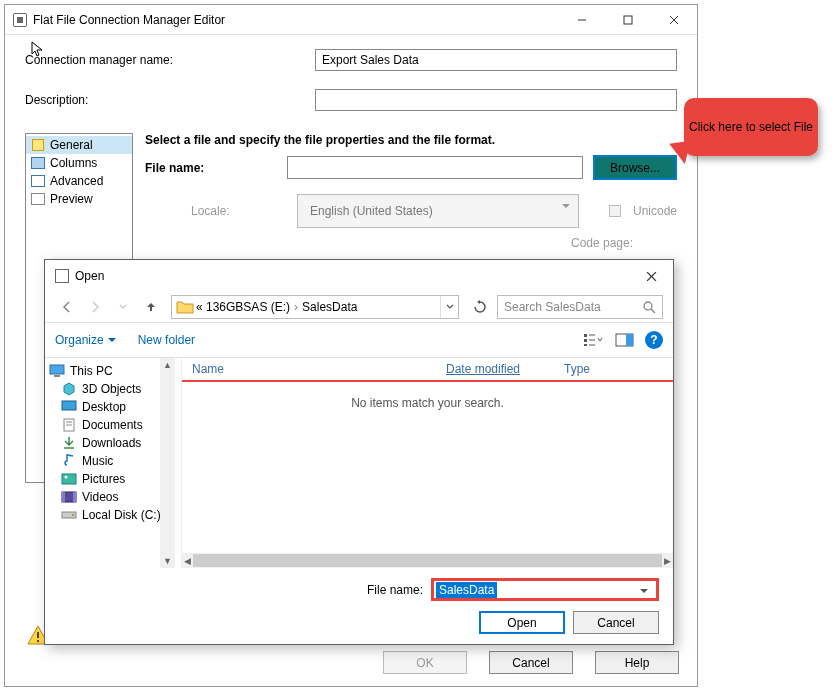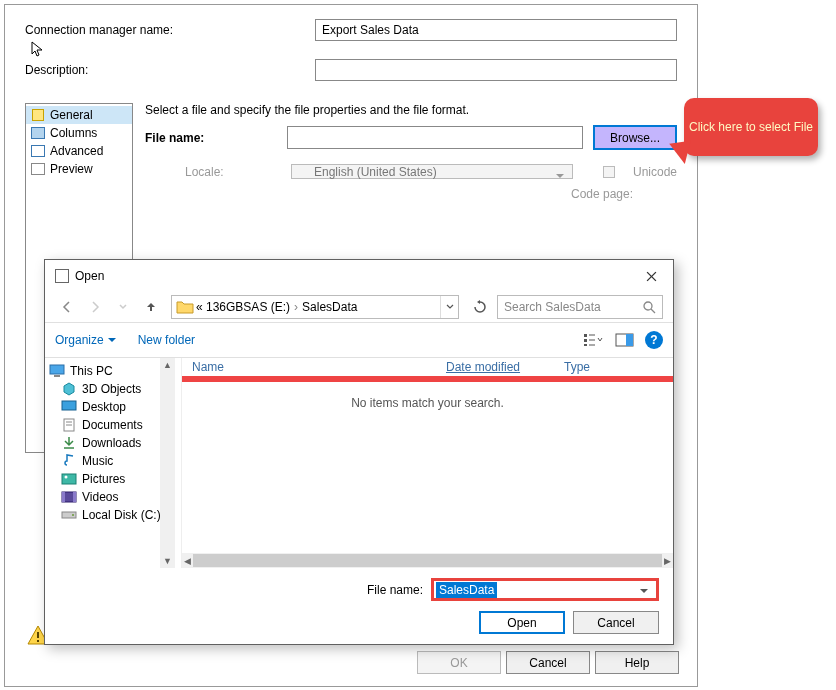--- a/index.html
+++ b/index.html
@@ -28,41 +28,41 @@
 .sidebar { width: 108px; height: 350px; border: 1px solid #888; background: #fff; padding: 2px 0; }
 .sidebar-item { display: flex; align-items: center; gap: 4px; padding: 2px 4px; }
 .sidebar-item.sel { background: #cde6f7; }
 .sidebar-icon { width: 16px; height: 14px; display: inline-block; position: relative; }
 .sidebar-icon.gen::before { content: ""; position: absolute; left: 2px; top: 1px; width: 10px; height: 10px; border: 1px solid #c8a200; background: #ffe680; }
 .sidebar-icon.col::before { content: ""; position: absolute; left: 1px; top: 1px; width: 12px; height: 10px; border: 1px solid #3a78b2; background: #b3d4ee; }
 .sidebar-icon.adv::before { content: ""; position: absolute; left: 1px; top: 1px; width: 12px; height: 10px; border: 1px solid #3a78b2; background: #fff; }
 .sidebar-icon.prv::before { content: ""; position: absolute; left: 1px; top: 1px; width: 12px; height: 10px; border: 1px solid #888; background: #fff; }
 
 .main-panel { flex: 1; padding-left: 12px; }
-.instr { font-weight: normal; margin-bottom: 8px; }
+.instr { font-weight: bold; margin-bottom: 8px; }
 .file-row { display: flex; align-items: center; gap: 10px; margin-bottom: 14px; }
 .file-row .lbl { width: 132px; font-weight: bold; }
 .file-row input { flex: 1; height: 23px; border: 1px solid #888; padding: 2px 6px; }
-.browse-btn { width: 84px; height: 25px; border: 2px solid #0078d4; background: #c4b5fd; }
+.browse-btn { width: 84px; height: 25px; border: 2px solid #0078d4; background: #0f766e; }
 
 .disabled-row { display: flex; align-items: center; margin-bottom: 8px; color: #999; justify-content: flex-end; }
 .disabled-row .lbl { width: 124px; padding-left: 18px; }
-.disabled-row .combo { width: 282px; height: 15px; border: 1px solid #bbb; background: #f4f4f4; display: flex; align-items: center; padding-left: 22px; position: relative; color: #777; }
+.disabled-row .combo { width: 282px; height: 34px; border: 1px solid #bbb; background: #f4f4f4; display: flex; align-items: center; padding-left: 12px; position: relative; color: #777; }
 .disabled-row .combo::after { content: ""; position: absolute; right: 8px; top: 9px; border-left: 4px solid transparent; border-right: 4px solid transparent; border-top: 4px solid #999; }
-.unicode-chk { display: flex; align-items: center; gap: 18px; margin-left: 30px; }
+.unicode-chk { display: flex; align-items: center; gap: 12px; margin-left: 30px; }
 .unicode-chk .box { width: 12px; height: 12px; border: 1px solid #bbb; background: #f4f4f4; }
 
-.footer-btns { position: absolute; right: 18px; bottom: 12px; display: flex; gap: 5px; }
+.footer-btns { position: absolute; right: 18px; bottom: 12px; display: flex; gap: 22px; }
 .footer-btns button { width: 84px; height: 23px; border: 1px solid #888; background: #f0f0f0; }
 .footer-btns button.disabled { color: #999; background: #f4f4f4; border-color: #bbb; }
 
 .warning-icon { position: absolute; left: 22px; bottom: 40px; width: 22px; height: 22px; }
 
 
-.callout { position: absolute; left: 684px; top: 98px; width: 134px; height: 58px; background: #e8433d; color: #fef9c3; border-radius: 10px; display: flex; align-items: center; justify-content: center; text-align: center; font-size: 13px; box-shadow: 3px 4px 6px rgba(0,0,0,0.3); }
+.callout { position: absolute; left: 684px; top: 98px; width: 134px; height: 58px; background: #e8433d; color: #000000; border-radius: 10px; display: flex; align-items: center; justify-content: center; text-align: center; font-size: 13px; box-shadow: 3px 4px 6px rgba(0,0,0,0.3); }
 .callout::before { content: ""; position: absolute; left: -16px; top: 40px; border-top: 8px solid transparent; border-bottom: 16px solid transparent; border-right: 20px solid #e8433d; transform: rotate(14deg); }
 
 
 .open-dialog { position: absolute; left: 44px; top: 259px; width: 630px; height: 386px; background: #fff; border: 1px solid #606060; box-shadow: 4px 4px 12px rgba(0,0,0,0.25); }
 .dlg-title { height: 32px; display: flex; align-items: center; padding-left: 10px; }
 .dlg-title .icon { width: 14px; height: 14px; border: 1px solid #666; margin-right: 6px; }
 .dlg-title .txt { flex: 1; }
 .dlg-close { width: 40px; height: 28px; display: flex; align-items: center; justify-content: center; margin-right: 2px; }
 .dlg-close svg { width: 11px; height: 11px; }
 
@@ -86,21 +86,21 @@
 
 .dlg-body { display: flex; height: 210px; }
 .tree { width: 130px; overflow: hidden; padding: 4px 0 4px 16px; position: relative; }
 .tree-item { display: flex; align-items: center; gap: 5px; padding: 2px 0; }
 .tree-item.head { margin-left: -12px; }
 .tree-scroll { position: absolute; right: 0; top: 0; width: 15px; height: 100%; background: #f0f0f0; display: flex; flex-direction: column; align-items: center; justify-content: space-between; padding: 2px 0; }
 .tree-scroll .arrow { color: #666; font-size: 9px; }
 
 .splitter { width: 6px; background: #fff; }
 .list-area { flex: 1; position: relative; border-left: 1px solid #eee; }
-.list-header { display: flex; height: 24px; border-bottom: 6px solid #ef4444; align-items: center; }
+.list-header { display: flex; height: 24px; border-bottom: 2px solid #ef4444; align-items: center; }
 .list-header .col { color: #3a6ea5; padding-left: 10px; }
 .col-name { width: 254px; }
 .col-date { width: 118px; text-decoration: underline; }
 .col-type { flex: 1; }
 .empty-msg { text-align: center; color: #555; padding-top: 14px; }
 .hscroll { position: absolute; left: 0; bottom: 0; right: 0; height: 15px; background: #f0f0f0; display: flex; align-items: center; justify-content: space-between; padding: 0 2px; }
 .hscroll .arrow { color: #666; font-size: 9px; }
 .hscroll .thumb { flex: 1; height: 13px; background: #cdcdcd; margin: 0 2px; }
 
 .dlg-footer { padding: 10px 14px; }
@@ -112,20 +112,42 @@
 .ft-combo { width: 184px; height: 23px; border: 1px solid #888; display: flex; align-items: center; padding-left: 6px; position: relative; }
 .ft-combo::after { content: ""; position: absolute; right: 8px; top: 9px; border-left: 4px solid transparent; border-right: 4px solid transparent; border-top: 4px solid #555; }
 .btn-row { display: flex; gap: 8px; justify-content: flex-end; }
 .btn-row button { width: 86px; height: 23px; border: 1px solid #888; background: #f0f0f0; }
 .btn-row button.primary { border: 2px solid #0078d4; background: #fff; }
 </style>
 </head>
 <body>
 
 <div class="editor-window">
+  <div class="titlebar">
+    <span class="app-icon"></span>
+    <span class="title-text">Flat File Connection Manager Editor</span>
+    <div class="win-controls">
+      <div class="win-btn">
+          <svg viewBox="0 0 10 10">
+            <line x1="1" y1="5" x2="9" y2="5" stroke="#333" stroke-width="1"></line>
+          </svg>
+        </div>
+      <div class="win-btn">
+          <svg viewBox="0 0 10 10">
+            <rect x="1" y="1" width="8" height="8" fill="none" stroke="#333" stroke-width="1"></rect>
+          </svg>
+        </div>
+      <div class="win-btn">
+          <svg viewBox="0 0 10 10">
+            <line x1="1" y1="1" x2="9" y2="9" stroke="#333" stroke-width="1"></line>
+            <line x1="9" y1="1" x2="1" y2="9" stroke="#333" stroke-width="1"></line>
+          </svg>
+        </div>
+    </div>
+  </div>
 
   <div class="cursor">
     <svg viewBox="0 0 14 18">
         <path d="M1 1 L1 13 L4 10 L6 15 L8 14 L6 9 L11 9 Z" fill="#fff" stroke="#000" stroke-width="1"></path>
       </svg>
   </div>
 
   <div class="editor-body">
     <div class="form-row">
       <label class="form-label">Connection manager name:</label>

